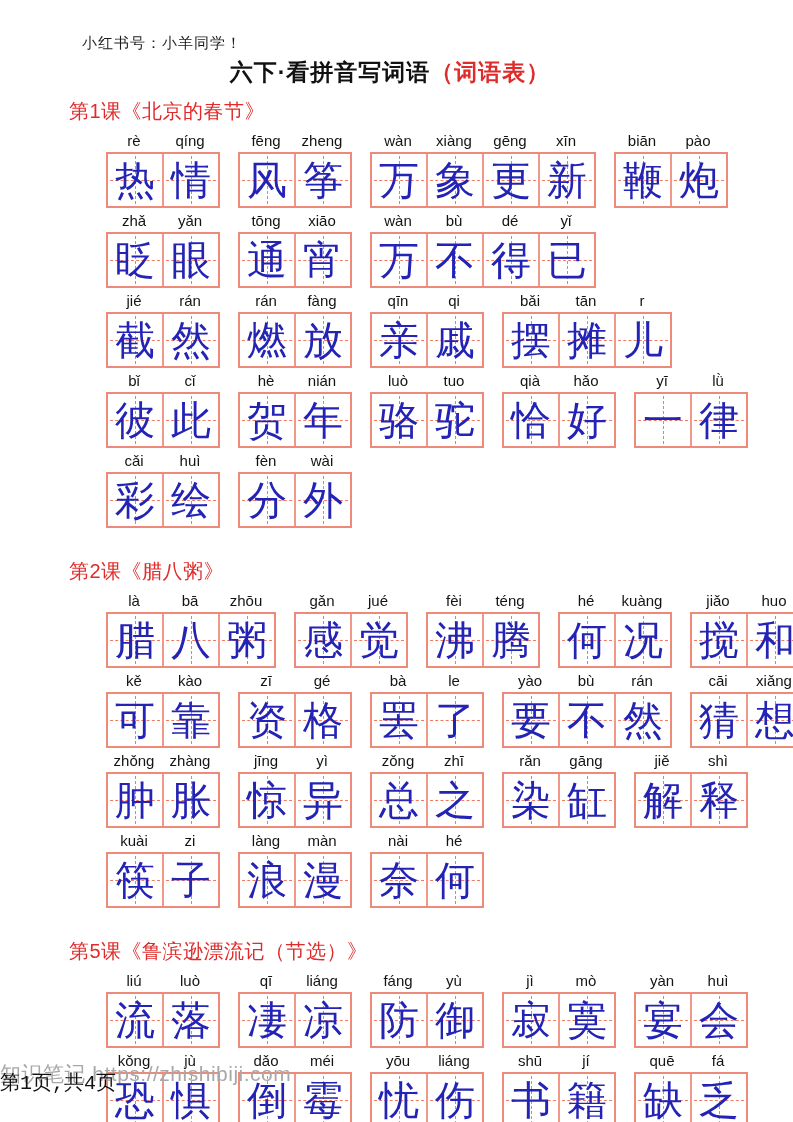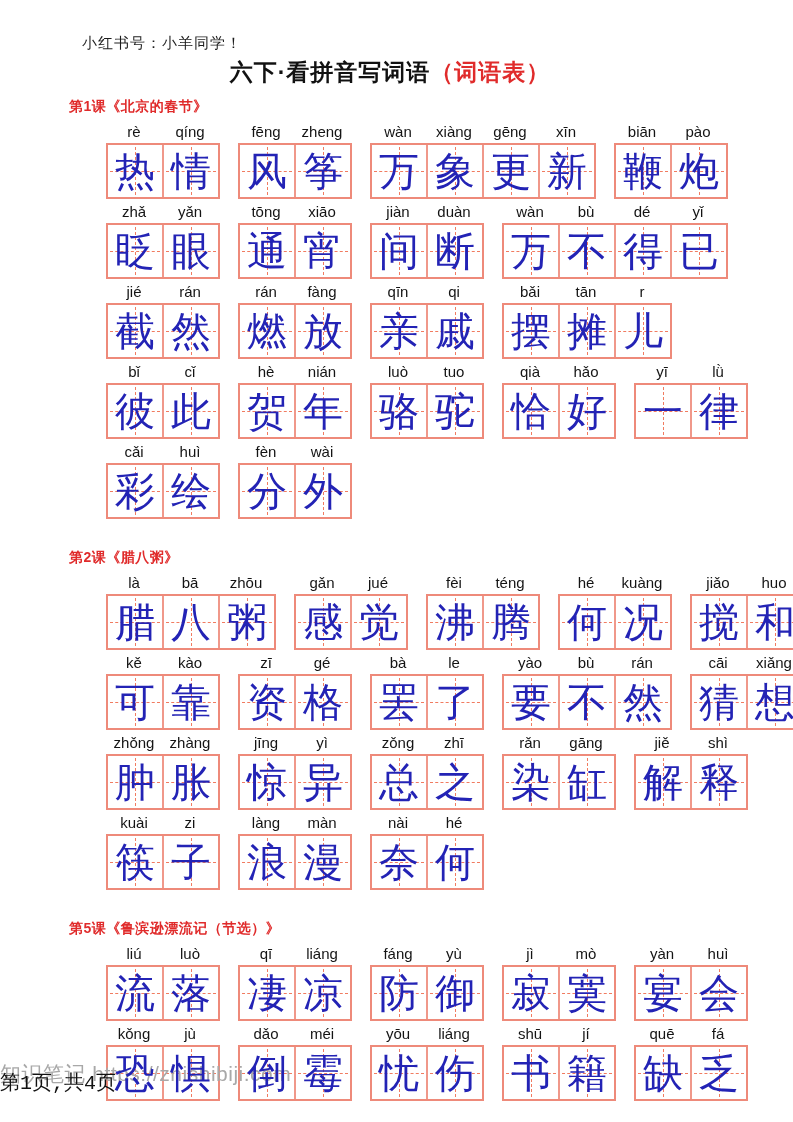--- a/index.html
+++ b/index.html
@@ -20,21 +20,21 @@
   }
   .title{
     font-size:23px;font-weight:bold;color:#111111;
     text-align:center;margin:2px 40px 10px 0;
     letter-spacing:1px;
   }
   .title .red{color:#e02b2b;}
   .section{margin-top:0;}
   .section + .section{margin-top:30px;}
   .section-heading{
-    font-size:14px;font-weight:bold;color:#e02b2b;
+    font-size:20px;font-weight:normal;color:#e02b2b;
     margin:4px 0 6px 2px;letter-spacing:.5px;
   }
   .word-row{display:flex;gap:18px;margin-bottom:3px;align-items:flex-end;padding-left:39px;}
   .word{display:flex;flex-direction:column;}
   .pys{display:flex;margin-bottom:2px;}
   .py{
     width:56px;text-align:center;font-size:15px;color:#141414;
     white-space:nowrap;line-height:19px;
   }
   .boxes{
@@ -168,34 +168,20 @@
               <div class="cell">
                 <span class="zi">通</span>
               </div>
               <div class="cell">
                 <span class="zi">宵</span>
               </div>
             </div>
           </div>
           <div class="word">
             <div class="pys">
-              <span class="py">jiàn</span>
-              <span class="py">duàn</span>
-            </div>
-            <div class="boxes">
-              <div class="cell">
-                <span class="zi">间</span>
-              </div>
-              <div class="cell">
-                <span class="zi">断</span>
-              </div>
-            </div>
-          </div>
-          <div class="word">
-            <div class="pys">
               <span class="py">wàn</span>
               <span class="py">bù</span>
               <span class="py">dé</span>
               <span class="py">yǐ</span>
             </div>
             <div class="boxes">
               <div class="cell">
                 <span class="zi">万</span>
               </div>
               <div class="cell">

